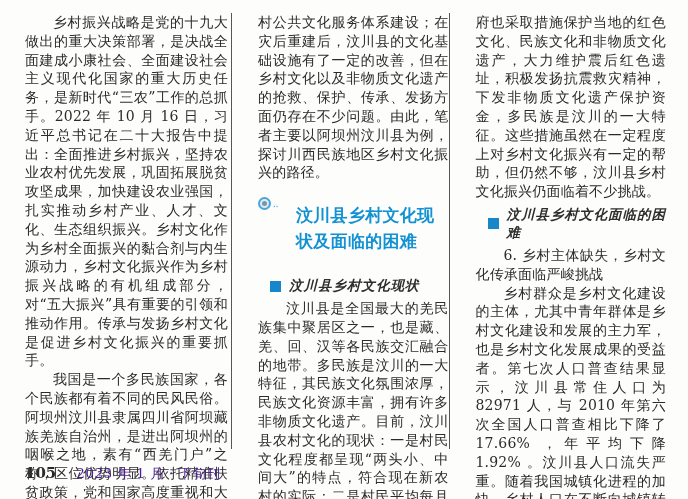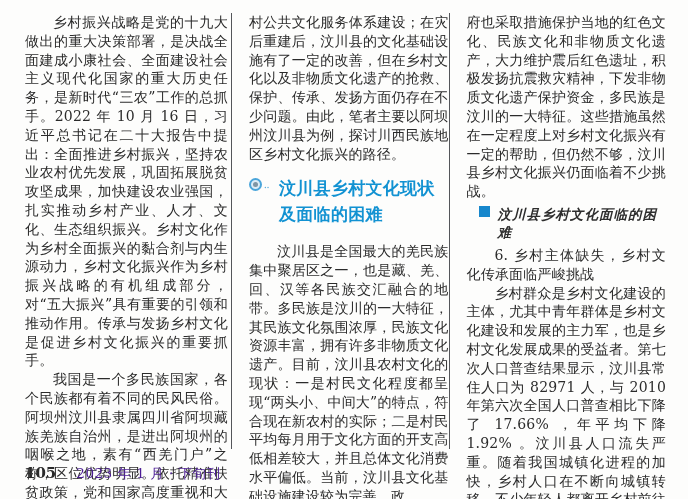--- a/index.html
+++ b/index.html
@@ -16,21 +16,21 @@
     display:flex;
     padding:13px 22px 0 25px;
     height:436px;
     align-items:stretch;
   }
   .col{box-sizing:border-box;}
   .col1{width:206px;padding-right:3px;}
   .col2,.col3{
     width:217.5px;
     border-left:1.5px solid #54565a;
-    padding-left:17px;
+    padding-left:26px;
   }
   p.body{
     margin:0;
     font-size:14px;
     line-height:18.8px;
     text-align:justify;
     letter-spacing:0.2px;
   }
   p.indent{text-indent:2em;}
   
@@ -56,32 +56,33 @@
   .h-circle .dot{
     width:5px;height:5px;border-radius:50%;
     background:#7e95a4;
   }
   .h-dots{
     font-family:"Liberation Sans",sans-serif;
     color:#4aa5da;font-size:10px;line-height:10px;
     margin-left:2px;letter-spacing:1px;
   }
   h2.heading{
-    margin:4px;
+    margin:12px;
     flex:1;
     font-family:"Liberation Sans","DejaVu Sans",sans-serif;
     font-weight:bold;
     font-size:17px;
     line-height:26px;
     color:#1292d2;
     letter-spacing:0.3px;
   }
   
   .subhead{
     display:flex;
+    align-items:center;
     padding-left:12px;
     margin:5px 0 4px 0;
   }
   .sq{
     width:11px;height:11px;
     background:#1787cc;
     flex:0 0 11px;
     margin-right:8px;
   }
   .subhead-text{
@@ -129,20 +130,24 @@
       <div class="heading-block">
         <span class="h-icon-wrap">
           <span class="h-circle">
               <span class="dot"></span>
             </span>
           <span class="h-dots">‥</span>
         </span>
         <h2 class="heading">汶川县乡村文化现状及面临的困难</h2>
       </div>
 
+      <div class="subhead">
+        <span class="sq"></span>
+        <span class="subhead-text">汶川县乡村文化现状</span>
+      </div>
 
       <p class="body indent">汶川县是全国最大的羌民族集中聚居区之一，也是藏、羌、回、汉等各民族交汇融合的地带。多民族是汶川的一大特征，其民族文化氛围浓厚，民族文化资源丰富，拥有许多非物质文化遗产。目前，汶川县农村文化的现状：一是村民文化程度都呈现“两头小、中间大”的特点，符合现在新农村的实际；二是村民平均每月用于文化方面的开支高低相差较大，并且总体文化消费水平偏低。当前，汶川县文化基础设施建设较为完善，政</p>
     </div>
 
     <div class="col col3">
       <p class="body">府也采取措施保护当地的红色文化、民族文化和非物质文化遗产，大力维护震后红色遗址，积极发扬抗震救灾精神，下发非物质文化遗产保护资金，多民族是汶川的一大特征。这些措施虽然在一定程度上对乡村文化振兴有一定的帮助，但仍然不够，汶川县乡村文化振兴仍面临着不少挑战。</p>
 
       <div class="subhead">
         <span class="sq"></span>
         <span class="subhead-text">汶川县乡村文化面临的困难</span>

